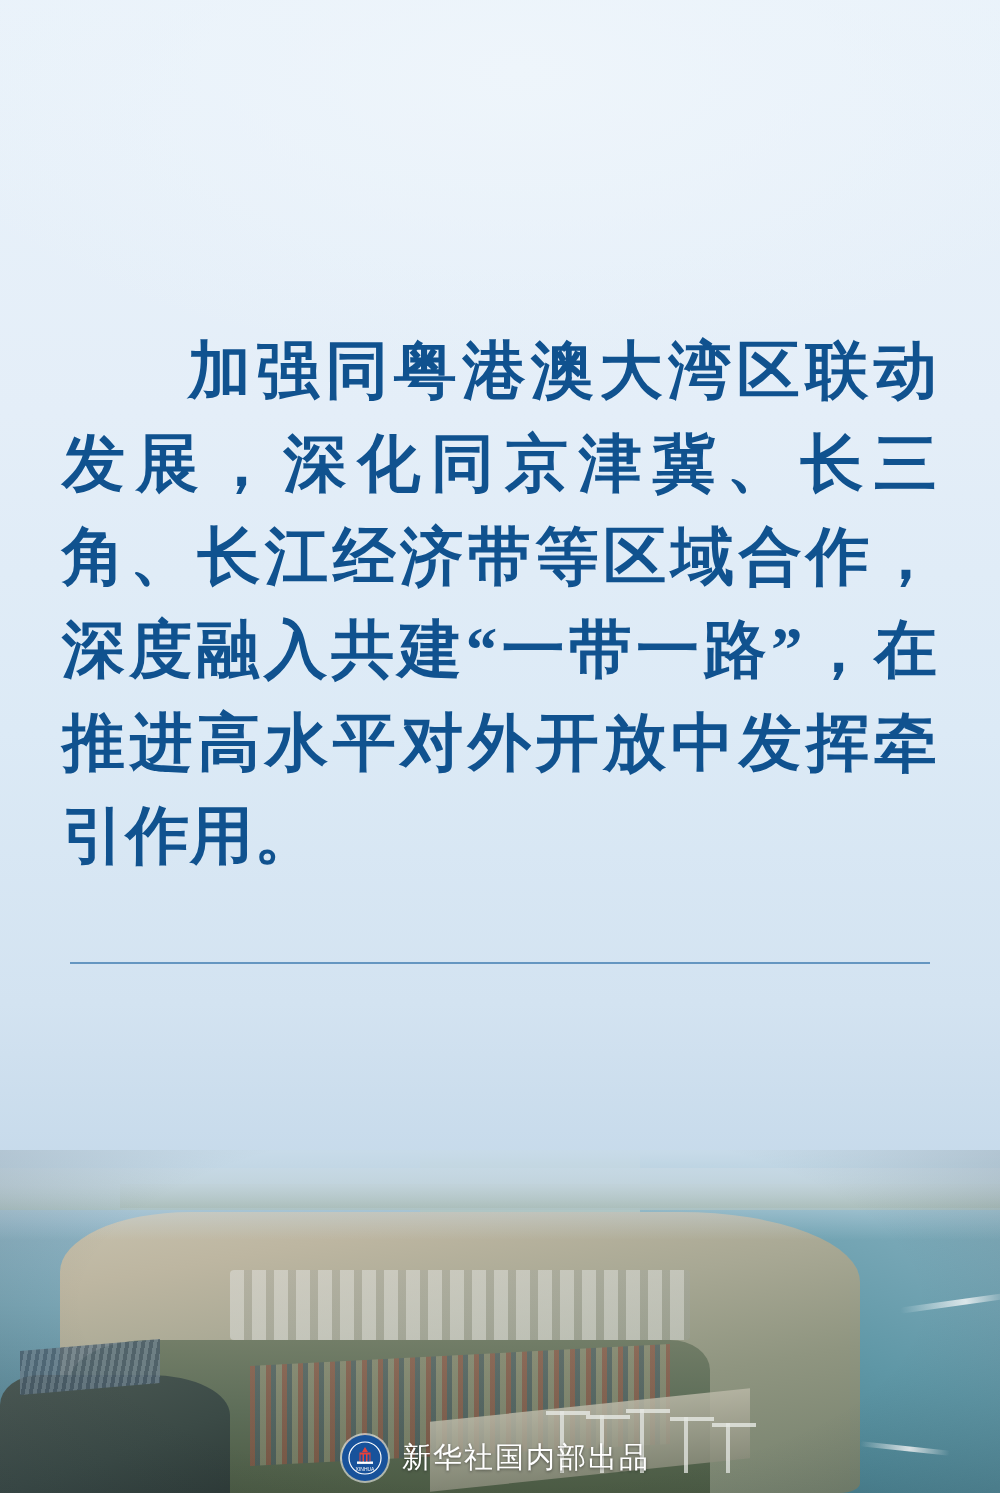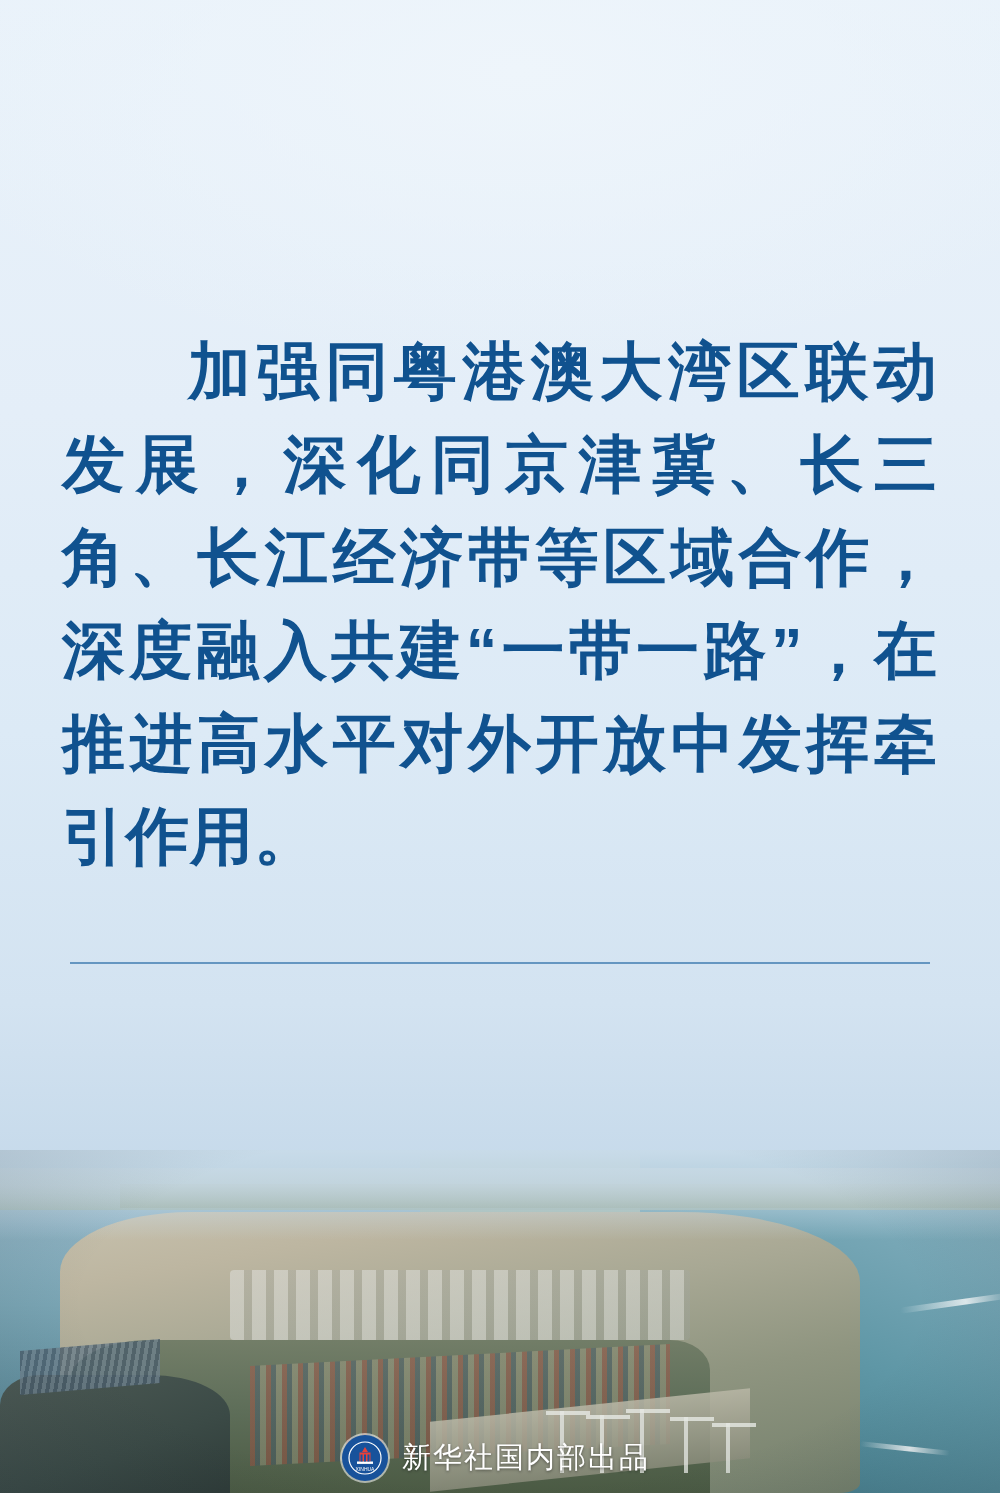--- a/index.html
+++ b/index.html
@@ -171,21 +171,21 @@
     background: radial-gradient(ellipse 760px 330px at 50% 45%, rgba(0,0,0,0) 55%, rgba(30,45,55,.22) 100%);
   }
 
   
   .headline {
     position: absolute;
     left: 62px;
     top: 325px;
     width: 876px;
     color: #10528f;
-    font-family: Liberation Sans, sans-serif;
+    font-family: Liberation Serif, serif;
     font-weight: bold;
     font-size: 63px;
     line-height: 93px;
     letter-spacing: 1px;
     text-indent: 126px;
     text-align: justify;
     text-align-last: left;
   }
 
   

